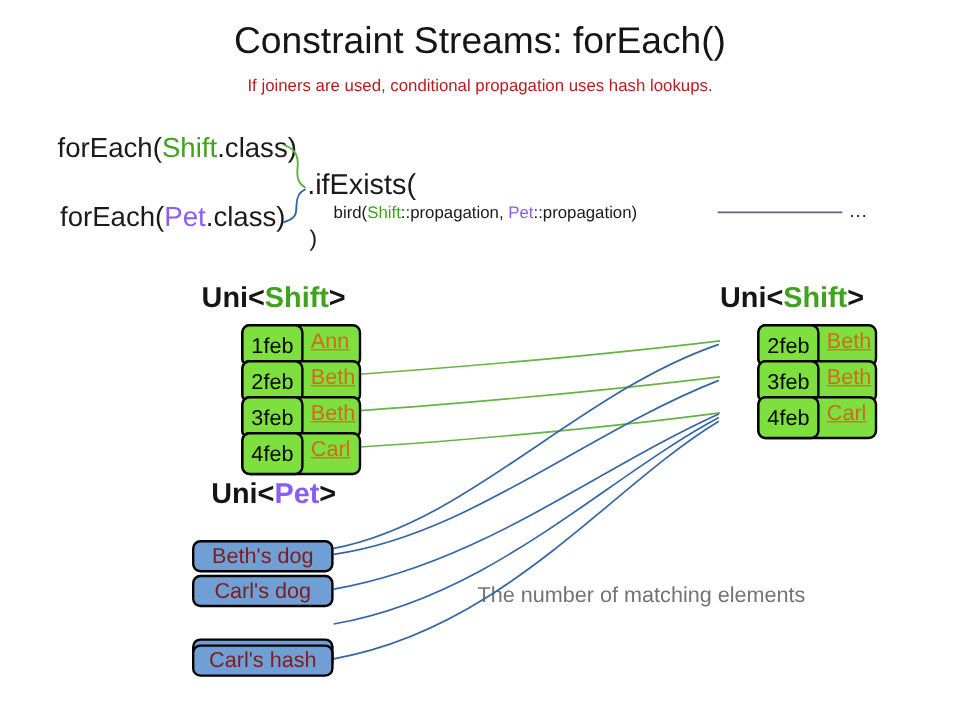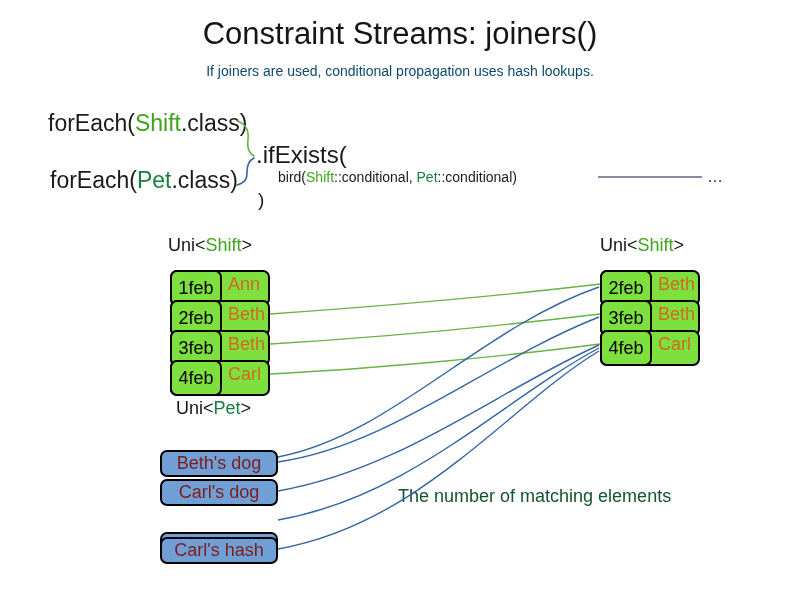--- a/index.html
+++ b/index.html
@@ -3,48 +3,48 @@
 <meta charset="utf-8">
 <style>
   * { margin:0; padding:0; box-sizing:border-box; }
   html,body { width:800px; height:600px; }
   body {
     position:relative; background:#ffffff; overflow:hidden;
     font-family:"Liberation Sans", sans-serif; color:#1a1a1a;
   }
   .abs { position:absolute; }
   .title { left:0; right:0; top:16px; text-align:center; font-size:31px; color:#151515; }
-  .subtitle { left:0; right:0; top:63px; text-align:center; font-size:14px; color:#0c4a6e; }
+  .subtitle { left:0; right:0; top:63px; text-align:center; font-size:14px; color:#b91c1c; }
   .code { font-size:23px; white-space:nowrap; color:#1a1a1a; }
   .code-small { font-size:14px; white-space:nowrap; color:#1a1a1a; }
   .green-txt { color:#3fa31c; }
-  .blue-txt  { color:#15803d; }
+  .blue-txt  { color:#8b5cf6; }
   .ellipsis { font-size:16px; color:#1a1a1a; letter-spacing:1px; }
-  .table-label { font-size:18px; white-space:nowrap; color:#151515; z-index:2; }
+  .table-label { font-size:24px; white-space:nowrap; color:#151515; z-index:2;font-weight:bold; }
   .shift-row {
     position:absolute; width:100px; height:36px; background:#7de03e;
-    border:2px solid #000; border-radius:7px; z-index:2;
+    border:2px solid #000; border-radius:7px; z-index:2;margin-left:31px;
   }
   .date-box {
     position:absolute; left:-2px; top:-2px; width:52px; height:calc(100% + 4px);
     background:#7de03e; border:2px solid #000; border-radius:7px;
     display:flex; align-items:center; justify-content:center;
     font-size:18px; color:#000;
   }
   .name-cell {
     position:absolute; left:56px; top:0; height:24px; line-height:24px;
-    font-size:18px; color:#d2691e; white-space:nowrap;
+    font-size:18px; color:#d2691e; white-space:nowrap;text-decoration:underline;
   }
   .pet-row {
     position:absolute; left:160px; width:118px; height:27px; background:#6f9fd4;
     border:2px solid #000; border-radius:7px; z-index:2;
     display:flex; align-items:center; justify-content:center;
     font-size:18px; color:#7f1d1d; white-space:nowrap;
   }
-  .note { left:398px; top:484px; font-size:18px; line-height:25px; color:#14532d; white-space:nowrap; }
+  .note { left:398px; top:484px; font-size:18px; line-height:25px; color:#737373; white-space:nowrap; }
   svg.overlay { position:absolute; left:0; top:0; z-index:1; pointer-events:none; }
 </style>
 </head>
 <body>
 
 <svg class="overlay" width="800" height="600" viewBox="0 0 800 600">
 
   <path d="M237,121 C246,124 249,130 248,139 C247,149 249,153 254,156" fill="none" stroke-width="1.6" stroke-linecap="round" stroke="#67b346"></path>
   <path d="M254,158 C248,161 247,166 247,172 C247,179 246,182 237,185" fill="none" stroke-width="1.6" stroke-linecap="round" stroke="#3465a4"></path>
 
@@ -54,30 +54,30 @@
   <path d="M270,344 C370,338 500,326 600,314" fill="none" stroke-width="1.4" stroke="#67b346"></path>
   <path d="M270,374 C370,369 500,357 600,344" fill="none" stroke-width="1.4" stroke="#67b346"></path>
 
   <path d="M278,457 C390,436 480,328 599,287" fill="none" stroke-width="1.4" stroke="#3465a4"></path>
   <path d="M278,462 C390,446 485,362 599,317" fill="none" stroke-width="1.4" stroke="#3465a4"></path>
   <path d="M278,491 C400,470 495,392 599,345" fill="none" stroke-width="1.4" stroke="#3465a4"></path>
   <path d="M278,520 C410,497 502,400 599,348" fill="none" stroke-width="1.4" stroke="#3465a4"></path>
   <path d="M278,549 C420,524 508,406 599,351" fill="none" stroke-width="1.4" stroke="#3465a4"></path>
 </svg>
 
-<div class="abs title">Constraint Streams: joiners()</div>
+<div class="abs title">Constraint Streams: forEach()</div>
 <div class="abs subtitle">If joiners are used, conditional propagation uses hash lookups.</div>
 
 <div class="abs code" style="left:48px; top:110px"><span>forEach(</span><span class="green-txt">Shift</span><span>.class)</span></div>
 
 <div class="abs code" style="left:50px; top:167px"><span>forEach(</span><span class="blue-txt">Pet</span><span>.class)</span></div>
 
 <div class="abs code" style="left:256px; top:141px; font-size:24px">.ifExists(</div>
 
-<div class="abs code-small" style="left:278px; top:169px"><span>bird(</span><span class="green-txt">Shift</span><span>::conditional, </span><span class="blue-txt">Pet</span><span>::conditional)</span></div>
+<div class="abs code-small" style="left:278px; top:169px"><span>bird(</span><span class="green-txt">Shift</span><span>::propagation, </span><span class="blue-txt">Pet</span><span>::propagation)</span></div>
 
 <div class="abs code" style="left:258px; top:189px; font-size:19px">)</div>
 
 <div class="abs ellipsis" style="left:707px; top:168px">…</div>
 
 <div class="abs table-label" style="left:168px; top:235px"><span>Uni&lt;</span><span class="green-txt">Shift</span><span>&gt;</span></div>
 
 <div class="shift-row" style="left:170px; top:270px">
   <div class="date-box">1feb</div>
   <div class="name-cell">Ann</div>

